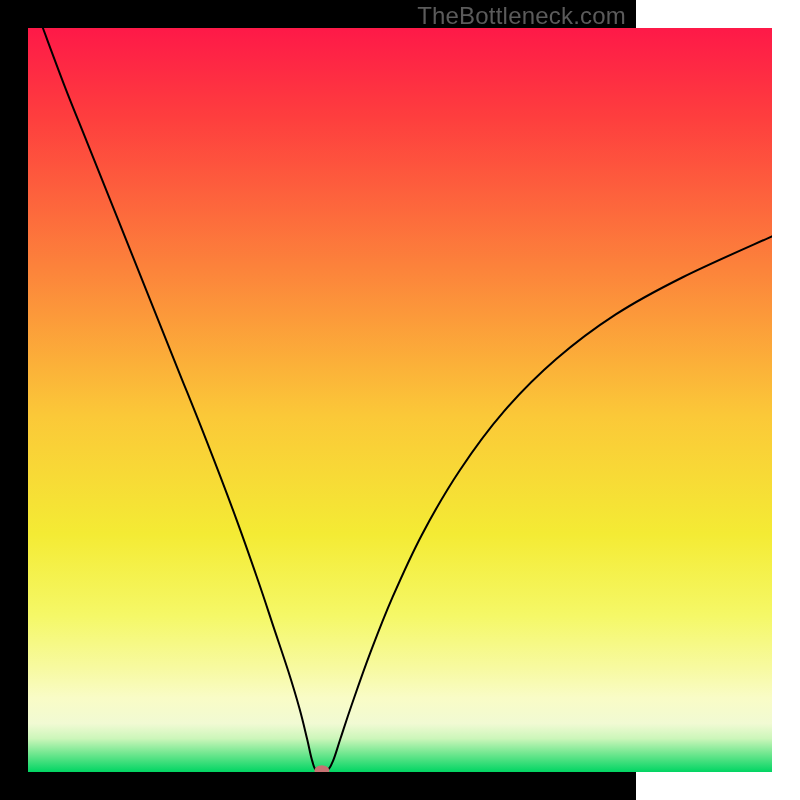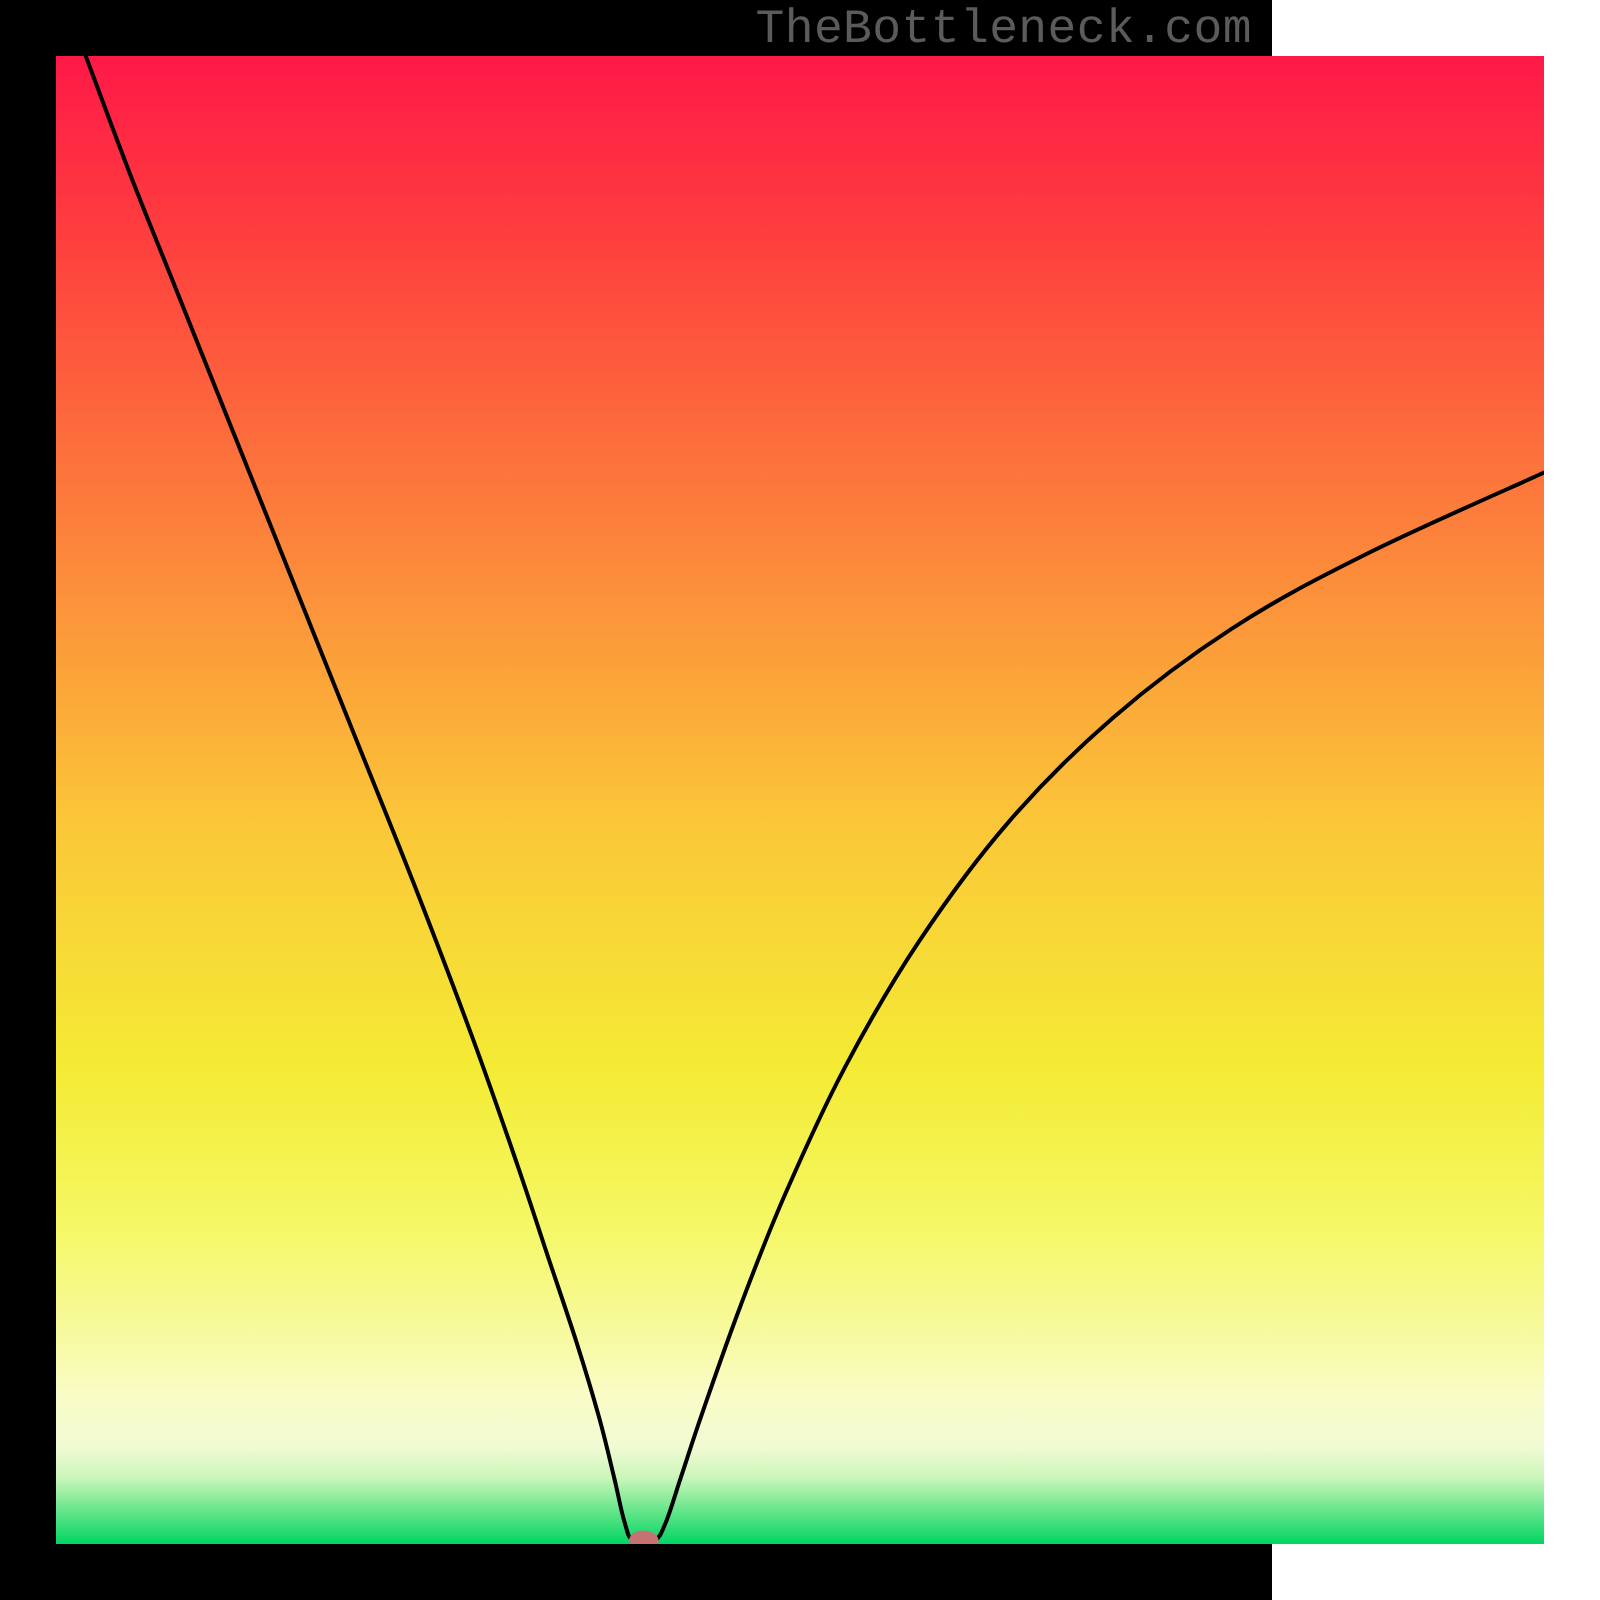--- a/index.html
+++ b/index.html
@@ -8,21 +8,20 @@
     width: 800px;
     height: 800px;
     overflow: hidden;
     font-family: Arial, Helvetica, sans-serif;
   }
   .frame {
     position: relative;
     width: 636px;
     height: 800px;
     background: #000;
-    font-family: Liberation Mono, monospace;
   }
   .watermark {
     position: absolute;
     top: 2px;
     right: 10px;
     color: #5b5b5b;
     font-size: 24px;
     font-weight: 400;
     letter-spacing: 0.2px;
     z-index: 5;

